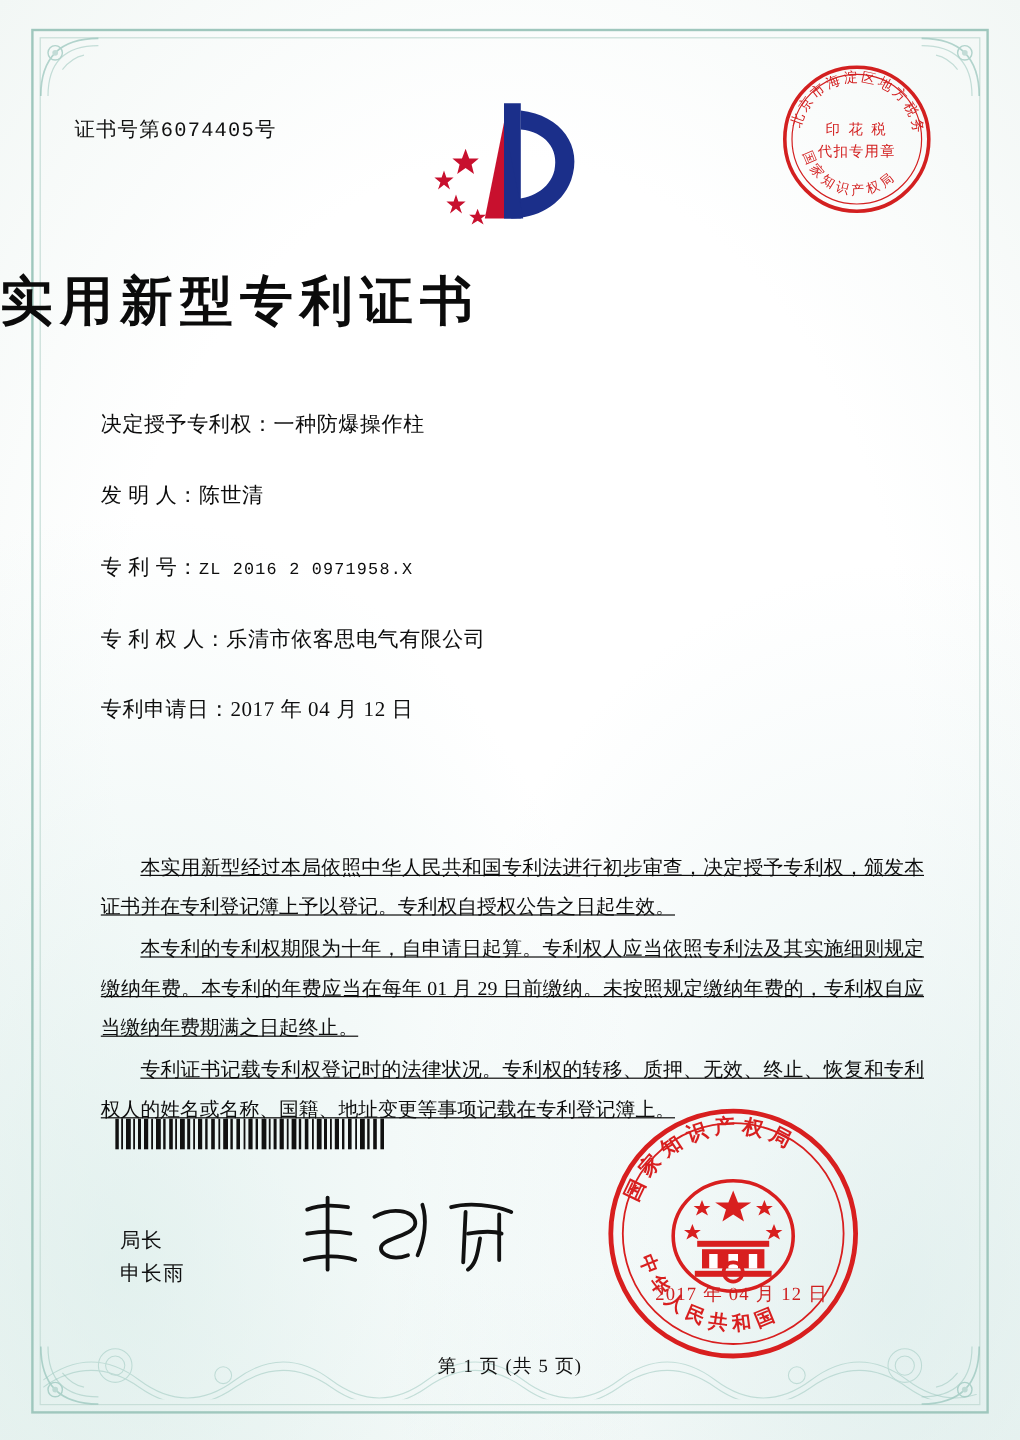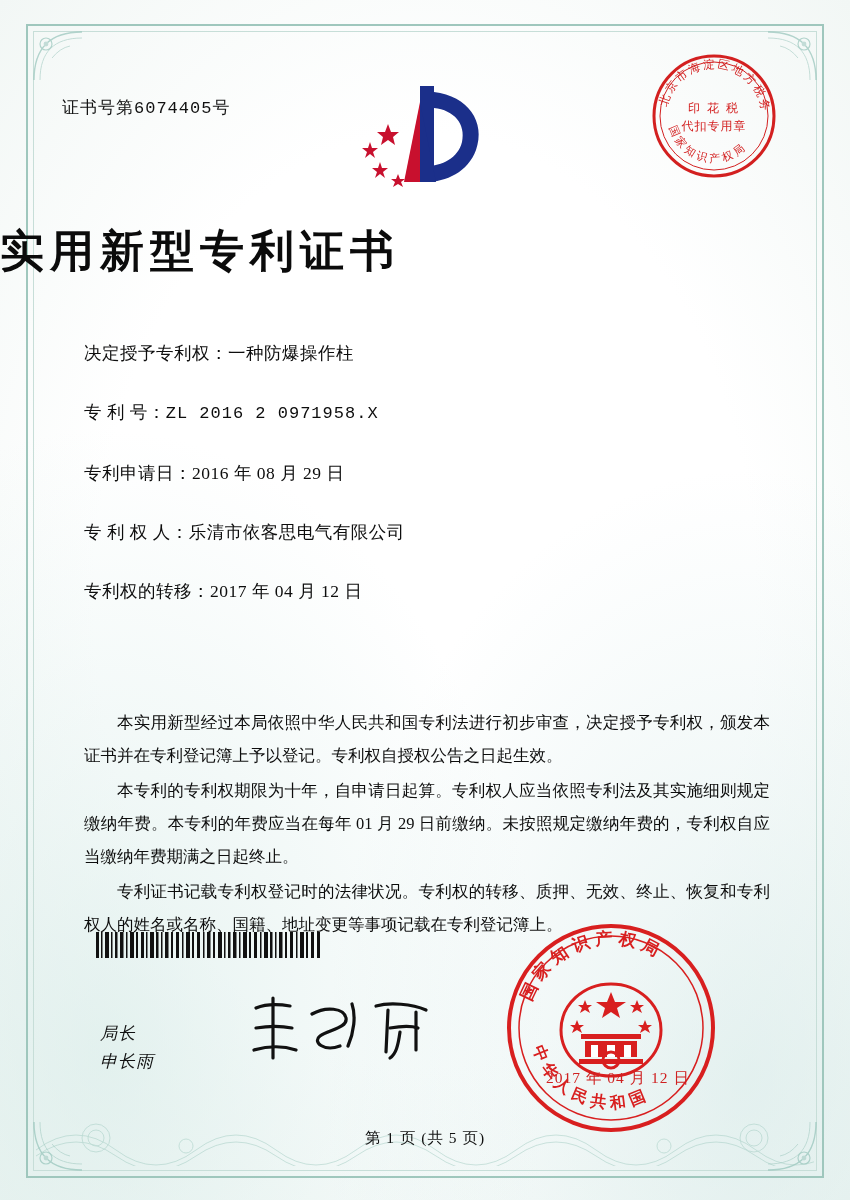--- a/index.html
+++ b/index.html
@@ -123,58 +123,58 @@
     white-space: nowrap;
   }
   .field-label {
     letter-spacing: 0.5px;
   }
   .field-value {
     letter-spacing: 0.5px;
   }
   .mono-val {
     font-family: "Liberation Mono", "DejaVu Sans Mono", monospace;
-    font-size: 17px;
+    font-size: 14px;
     letter-spacing: 1px;
   }
 
   
   .body-text {
     position: absolute;
     left: 84px;
     top: 706px;
     width: 686px;
     font-size: 16.5px;
     line-height: 2.0;
     text-align: justify;
     color: #0d0d0d;
   }
   .body-text p {
     margin: 0 0 2px 0;
     text-indent: 2em;
+    text-decoration: underline;
   }
 
   
   .barcode {
     position: absolute;
     left: 96px;
     top: 932px;
     width: 226px;
     height: 26px;
   }
 
   
   .sig-label {
     position: absolute;
     left: 100px;
     top: 1020px;
     font-size: 17px;
     line-height: 1.65;
     letter-spacing: 1px;
-    font-style: italic;
   }
   .sig-hand {
     position: absolute;
     left: 240px;
     top: 988px;
     width: 210px;
     height: 80px;
   }
 
   
@@ -307,30 +307,30 @@
     </svg>
   </div>
 
   <div class="main-title">实用新型专利证书</div>
 
   <div class="fields">
     <div class="field-row">
       <span class="field-label">决定授予专利权：</span><span class="field-value">一种防爆操作柱</span>
     </div>
     <div class="field-row">
-      <span class="field-label">专  利  号：</span><span class="field-value mono-val">ZL 2016 2 0971958.X</span>
+      <span class="field-label">发  明  人：</span><span class="field-value">陈世清</span>
     </div>
     <div class="field-row">
-      <span class="field-label">专利申请日：</span><span class="field-value">2016 年 08 月 29 日</span>
+      <span class="field-label">专  利  号：</span><span class="field-value mono-val">ZL 2016 2 0971958.X</span>
     </div>
     <div class="field-row">
       <span class="field-label">专 利 权 人：</span><span class="field-value">乐清市依客思电气有限公司</span>
     </div>
     <div class="field-row">
-      <span class="field-label">专利权的转移：</span><span class="field-value">2017 年 04 月 12 日</span>
+      <span class="field-label">专利申请日：</span><span class="field-value">2017 年 04 月 12 日</span>
     </div>
   </div>
 
   <div class="body-text">
     <p>本实用新型经过本局依照中华人民共和国专利法进行初步审查，决定授予专利权，颁发本证书并在专利登记簿上予以登记。专利权自授权公告之日起生效。</p>
     <p>本专利的专利权期限为十年，自申请日起算。专利权人应当依照专利法及其实施细则规定缴纳年费。本专利的年费应当在每年 01 月 29 日前缴纳。未按照规定缴纳年费的，专利权自应当缴纳年费期满之日起终止。</p>
     <p>专利证书记载专利权登记时的法律状况。专利权的转移、质押、无效、终止、恢复和专利权人的姓名或名称、国籍、地址变更等事项记载在专利登记簿上。</p>
   </div>
 
   <div class="barcode">

